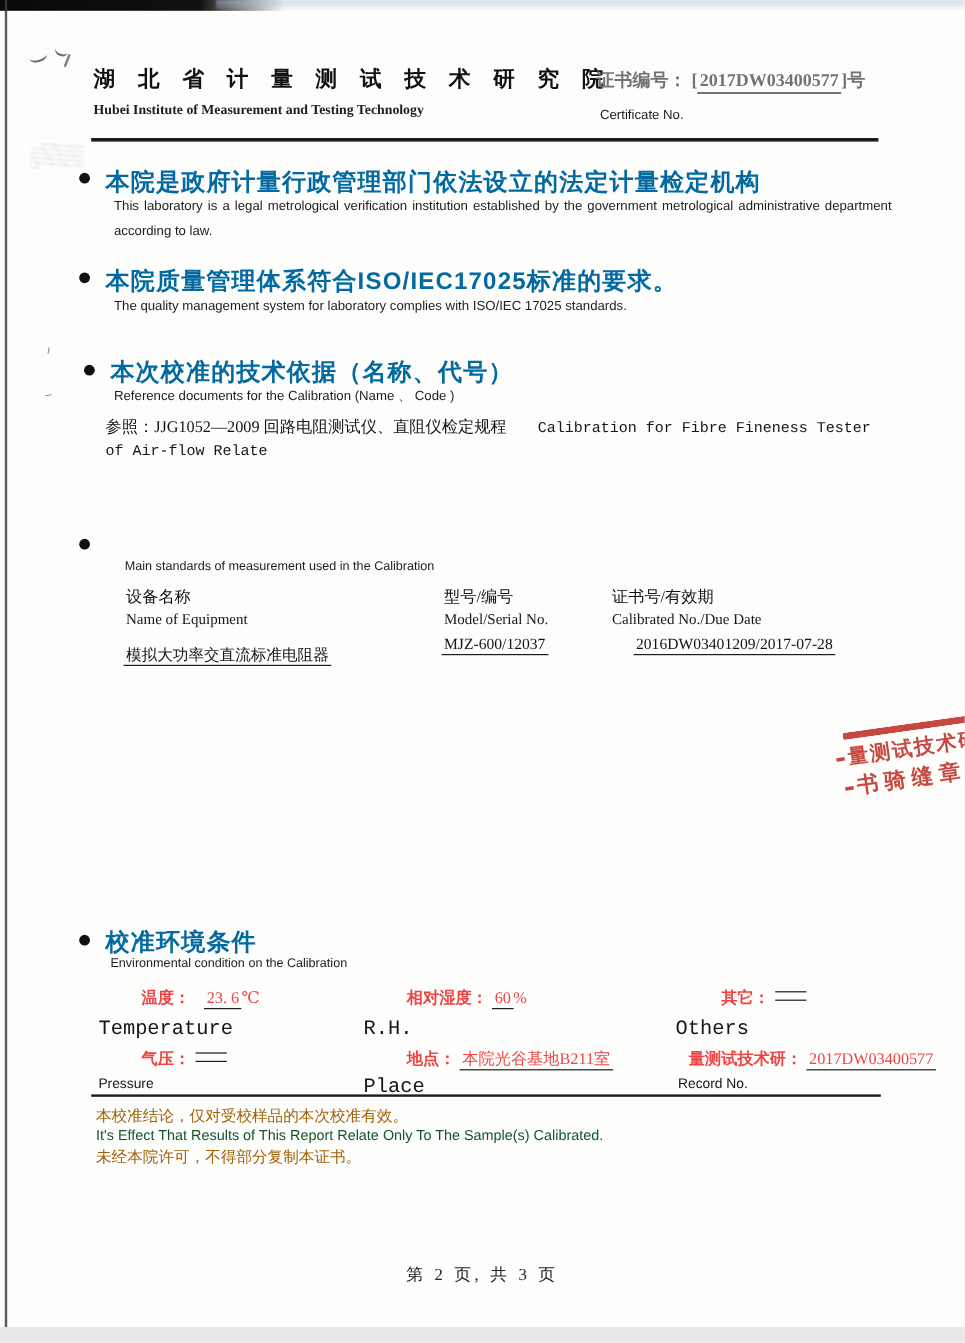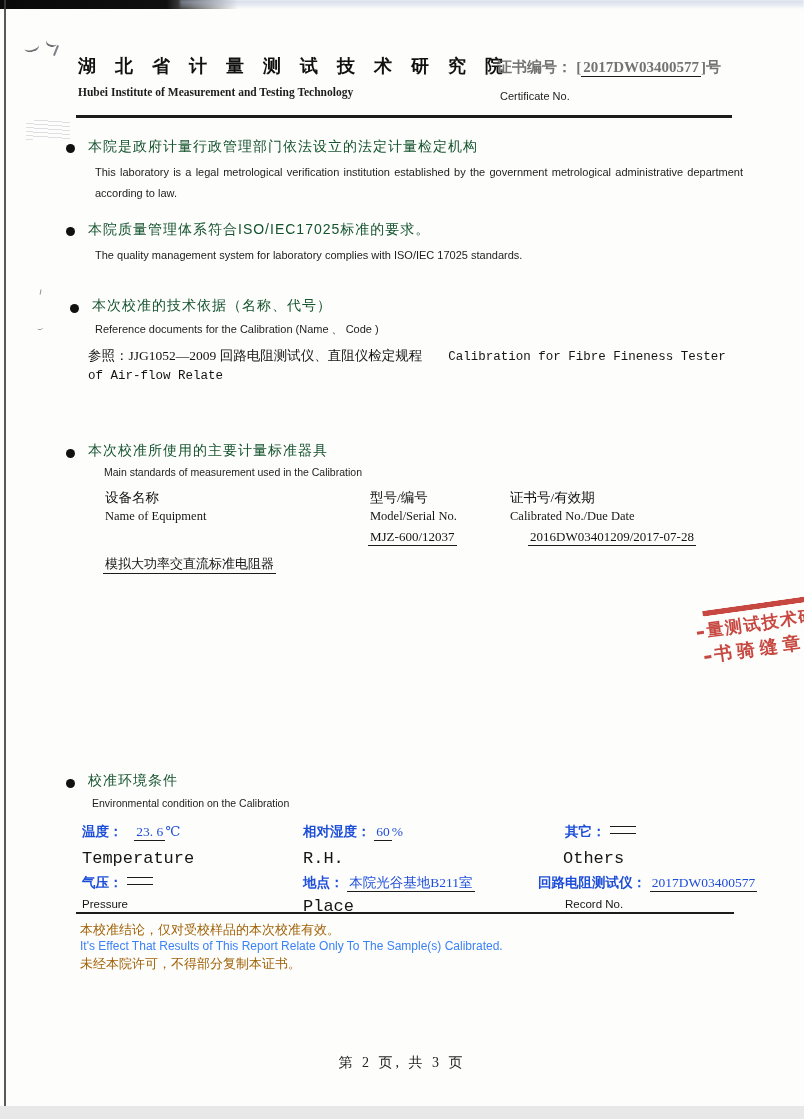--- a/index.html
+++ b/index.html
@@ -32,21 +32,21 @@
   .inst-sub{left:78px;top:86px;font-size:11.5px;font-weight:600;color:#1d1d1d;
       font-family:"Liberation Serif","DejaVu Serif",serif;}
   .cert-line{left:497px;top:58px;font-size:15px;font-weight:bold;color:#737373;}
   .cert-line .num{font-family:"Liberation Serif","DejaVu Serif",serif;font-weight:600;}
   .cert-en{left:500px;top:90px;font-size:11px;color:#1d1d1d;}
   .rule-top{left:76px;top:115px;width:656px;height:3px;background:#1c1c1c;}
   .rule-mid{left:76px;top:912px;width:658px;height:2px;background:#1c1c1c;}
 
   
   .dot{width:9px;height:9px;border-radius:50%;background:#111;}
-  .h-cn{font-size:14px;font-weight:normal;color:#14532d;letter-spacing:1px;}
+  .h-cn{font-size:20px;font-weight:bold;color:#0369a1;letter-spacing:1px;}
   .h-en{font-size:11px;color:#1d1d1d;}
   .b1-en{left:95px;top:166px;width:648px;font-size:11px;color:#1d1d1d;
       text-align:justify;text-align-last:justify;}
 
   .ref-line{font-size:13.5px;color:#141414;font-family:"Liberation Serif","DejaVu Serif",serif;}
   .ref-en{font-family:"Liberation Mono","DejaVu Sans Mono",monospace;font-size:12.5px;margin-left:26px;}
   .ref-line2{font-family:"Liberation Mono","DejaVu Sans Mono",monospace;font-size:12.5px;color:#141414;}
 
   
   .tbl-cn{font-size:13.5px;color:#111;font-family:"Liberation Serif","DejaVu Serif",serif;}
@@ -55,29 +55,29 @@
 
   
   .stamp{left:694px;top:612px;width:170px;transform:rotate(-8deg);transform-origin:left top;
       color:#c23b32;opacity:.93;}
   .stamp-top{height:0;border-top:6px solid #c23b32;width:150px;margin-left:8px;border-radius:2px;}
   .stamp-l1{font-size:17px;font-weight:bold;letter-spacing:1.5px;margin-top:3px;white-space:nowrap;}
   .stamp-l2{font-size:18px;font-weight:bold;letter-spacing:5px;margin-top:1px;margin-left:4px;white-space:nowrap;}
   .stamp-dash{display:inline-block;width:7px;height:3px;background:#c23b32;margin-right:3px;vertical-align:middle;}
 
   
-  .env-cn{font-size:13.5px;font-weight:bold;color:#1d4ed8;}
+  .env-cn{font-size:13.5px;font-weight:bold;color:#ef4444;margin-left:36px;}
   .env-val{font-size:13.5px;font-weight:normal;font-family:"Liberation Serif","DejaVu Serif",serif;}
   .env-en-serif{font-size:17px;color:#151515;font-family:Liberation Mono, monospace;}
   .env-en-sans{font-size:11.5px;color:#151515;}
   .ddash{display:inline-block;width:26px;height:6px;border-top:1.6px solid #1c1c1c;
       border-bottom:1.6px solid #1c1c1c;vertical-align:2px;margin-left:4px;}
 
   .note-cn{font-size:13px;color:#a16207;font-family:"Liberation Serif","DejaVu Serif",serif;}
-  .note-en{font-size:12px;color:#3b82f6;}
+  .note-en{font-size:12px;color:#14532d;}
   .page-footer{left:0;top:1054px;width:804px;text-align:center;font-size:14px;letter-spacing:3px;
       color:#222;font-family:"Liberation Serif","DejaVu Serif",serif;}
 </style>
 </head>
 <body>
 
 <div class="page">
 
   <div class="abs scan-top-black"></div>
   <div class="abs scan-top-fuzz"></div>
@@ -110,30 +110,29 @@
 
   <div class="abs dot" style="left:70px;top:304px;"></div>
   <div class="abs h-cn" style="left:92px;top:297px;">本次校准的技术依据（名称、代号）</div>
   <div class="abs h-en" style="left:95px;top:322px;">Reference documents for the Calibration (Name 、 Code )</div>
   <div class="abs ref-line" style="left:88px;top:347px;white-space:nowrap;">
     <span>参照：JJG1052—2009 回路电阻测试仪、直阻仪检定规程</span><span class="ref-en">Calibration for Fibre Fineness Tester</span>
   </div>
   <div class="abs ref-line2" style="left:88px;top:369px;">of Air-flow Relate</div>
 
   <div class="abs dot" style="left:66px;top:449px;"></div>
-  <div class="abs h-cn" style="left:88px;top:442px;">本次校准所使用的主要计量标准器具</div>
   <div class="abs h-en" style="left:92px;top:466px;font-size:10.5px;padding-left:12px;">Main standards of measurement used in the Calibration</div>
 
   <div class="abs tbl-cn" style="left:105px;top:489px;">设备名称</div>
   <div class="abs tbl-cn" style="left:370px;top:489px;text-align:center;">型号/编号</div>
   <div class="abs tbl-cn" style="left:510px;top:489px;">证书号/有效期</div>
   <div class="abs tbl-en" style="left:105px;top:509px;">Name of Equipment</div>
   <div class="abs tbl-en" style="left:370px;top:509px;">Model/Serial No.</div>
   <div class="abs tbl-en" style="left:510px;top:509px;">Calibrated No./Due Date</div>
-  <div class="abs tbl-val" style="left:103px;top:555px;font-family:Liberation Mono, monospace;"><span class="u">模拟大功率交直流标准电阻器</span></div>
+  <div class="abs tbl-val" style="left:103px;top:537px;"><span class="u">模拟大功率交直流标准电阻器</span></div>
   <div class="abs tbl-val" style="left:368px;top:529px;"><span class="u">MJZ-600/12037</span></div>
   <div class="abs tbl-val" style="left:528px;top:529px;"><span class="u">2016DW03401209/2017-07-28</span></div>
 
   <div class="abs stamp">
     <div class="stamp-top"></div>
     <div class="stamp-l1"><span class="stamp-dash"></span><span>量测试技术研</span></div>
     <div class="stamp-l2"><span class="stamp-dash"></span><span>书骑缝章</span></div>
   </div>
 
   <div class="abs dot" style="left:66px;top:779px;"></div>
@@ -157,21 +156,21 @@
   <div class="abs env-en-serif" style="left:563px;top:849px;">Others</div>
 
   <div class="abs env-cn" style="left:82px;top:874px;">
     <span>气压：</span><span class="ddash"></span>
   </div>
   <div class="abs env-cn" style="left:303px;top:874px;">
     <span>地点：</span>
     <span class="env-val u">本院光谷基地B211室</span>
   </div>
   <div class="abs env-cn" style="left:538px;top:874px;">
-    <span>回路电阻测试仪：</span>
+    <span>量测试技术研：</span>
     <span class="env-val u">2017DW03400577</span>
   </div>
 
   <div class="abs env-en-sans" style="left:82px;top:898px;">Pressure</div>
   <div class="abs env-en-serif" style="left:303px;top:897px;">Place</div>
   <div class="abs env-en-sans" style="left:565px;top:898px;">Record No.</div>
 
   <div class="abs rule-mid"></div>
 
   <div class="abs note-cn" style="left:80px;top:921px;">本校准结论，仅对受校样品的本次校准有效。</div>

